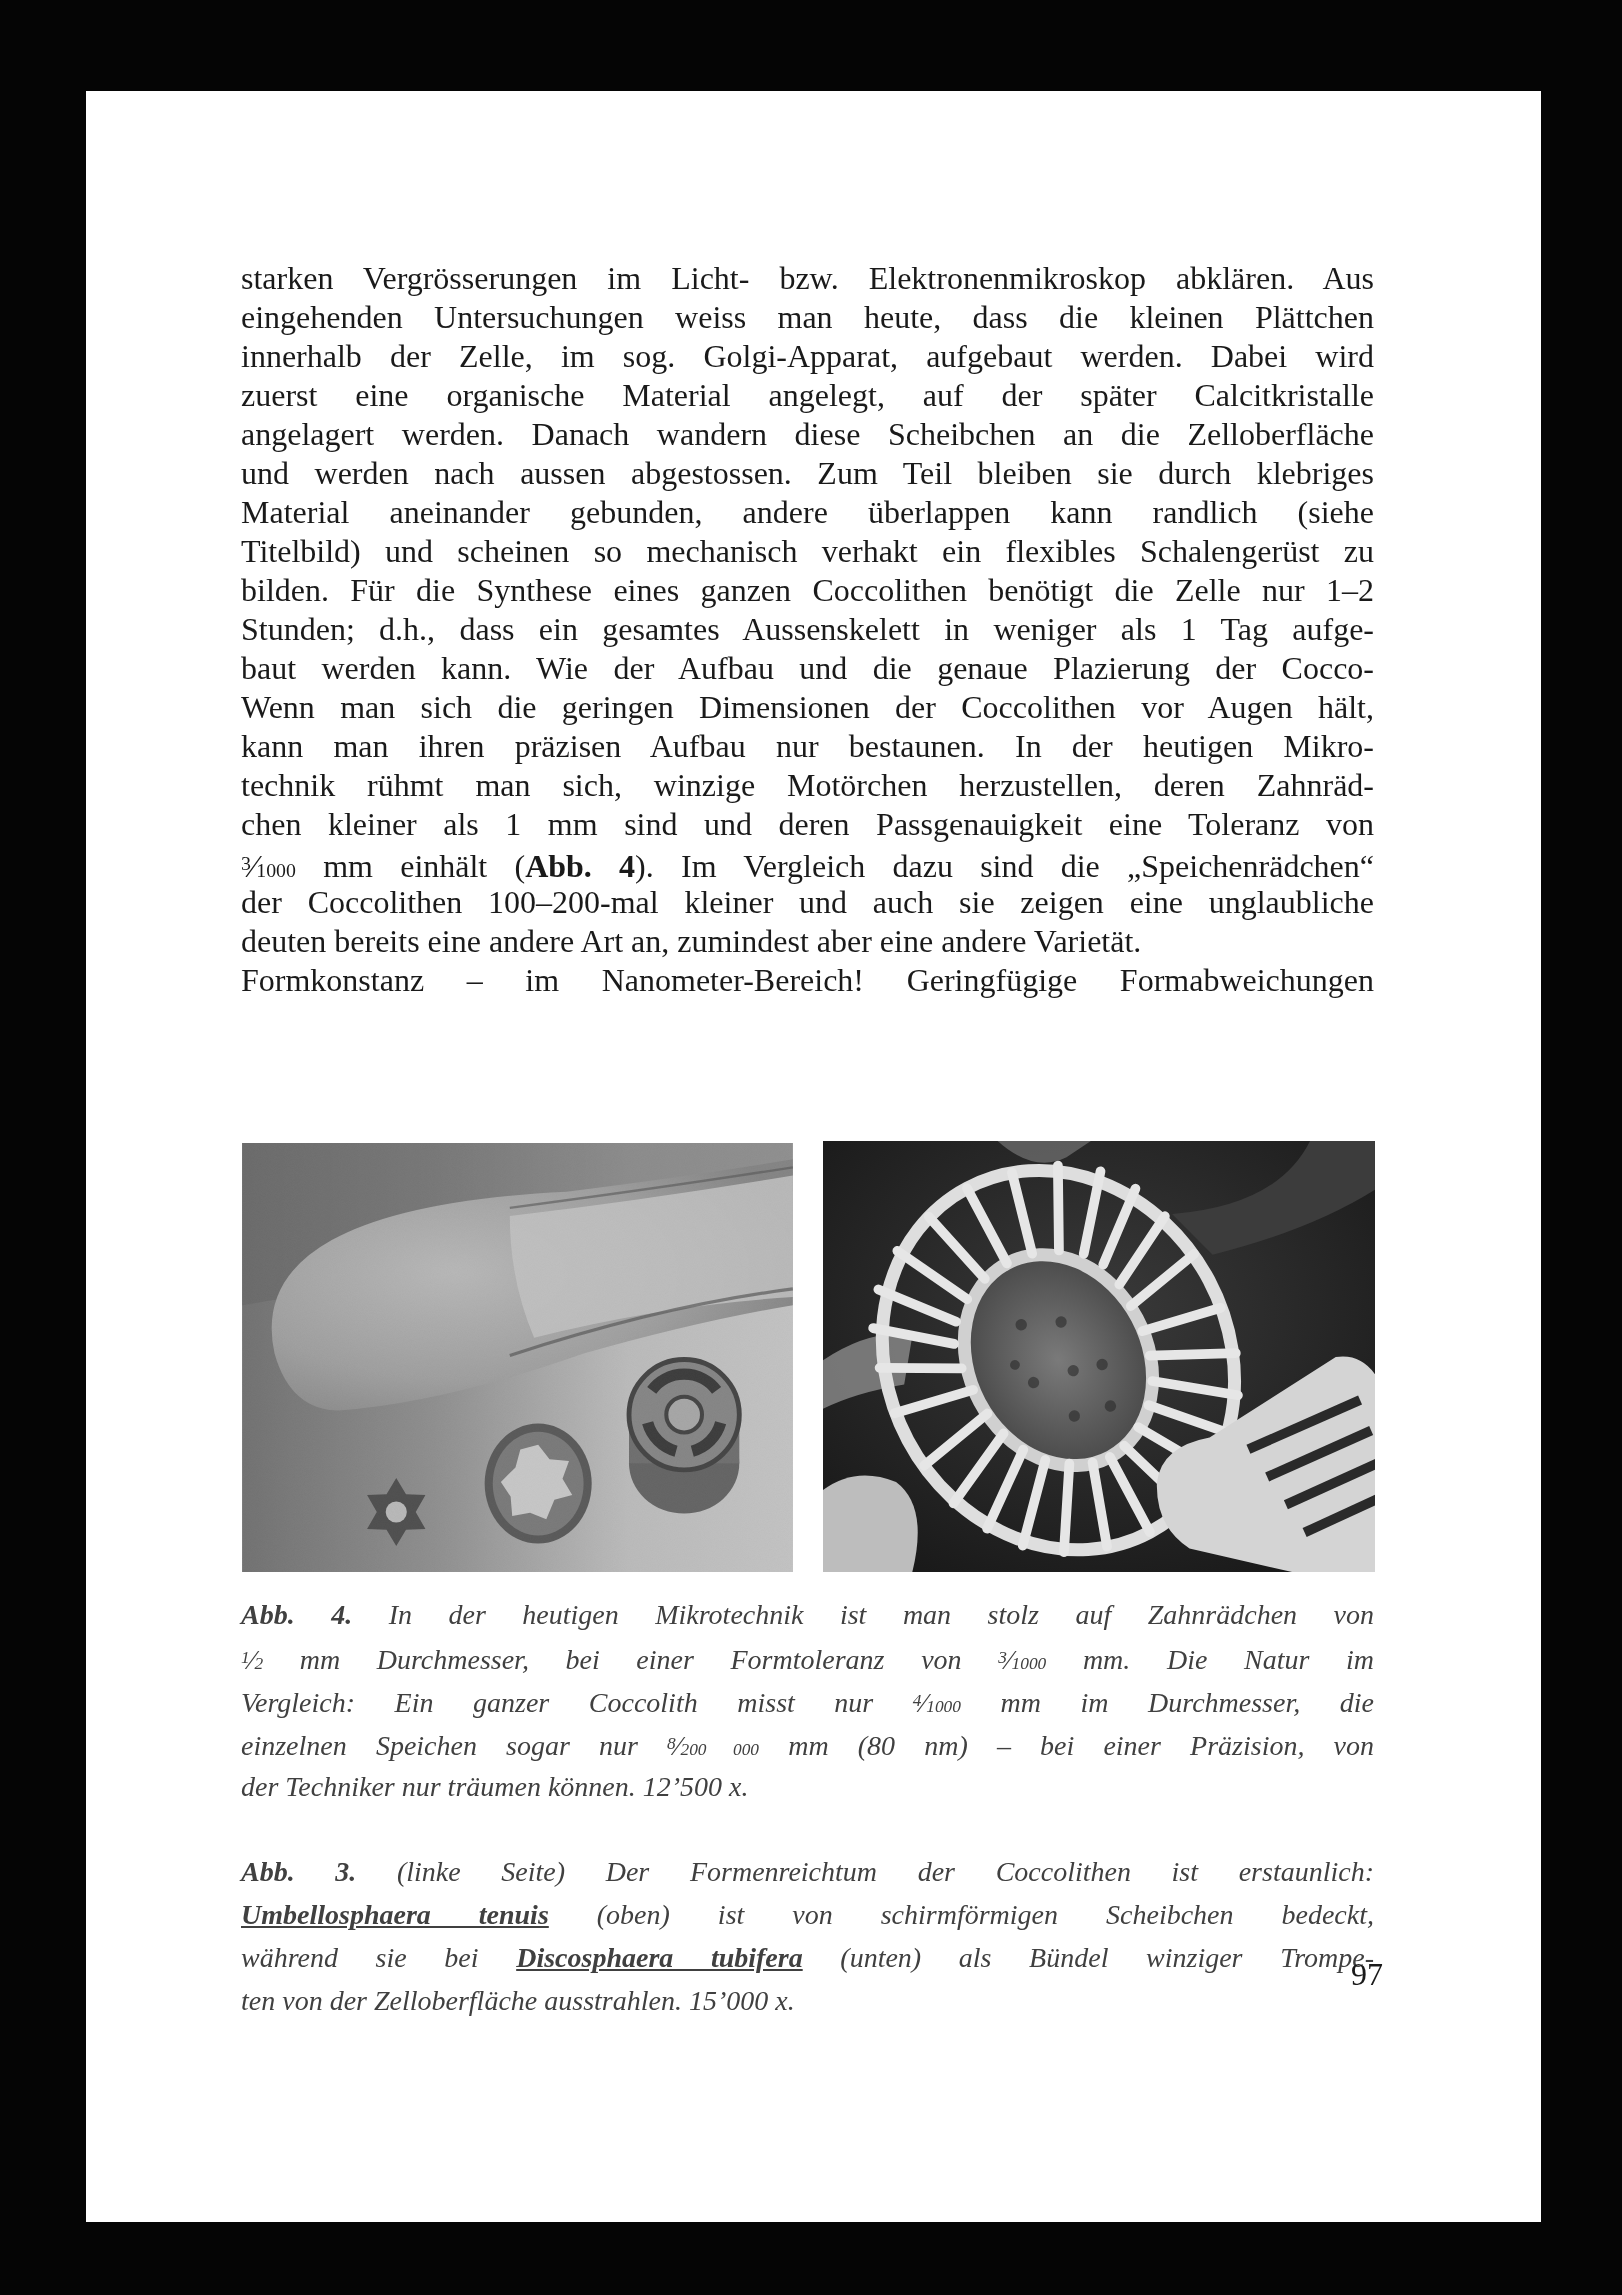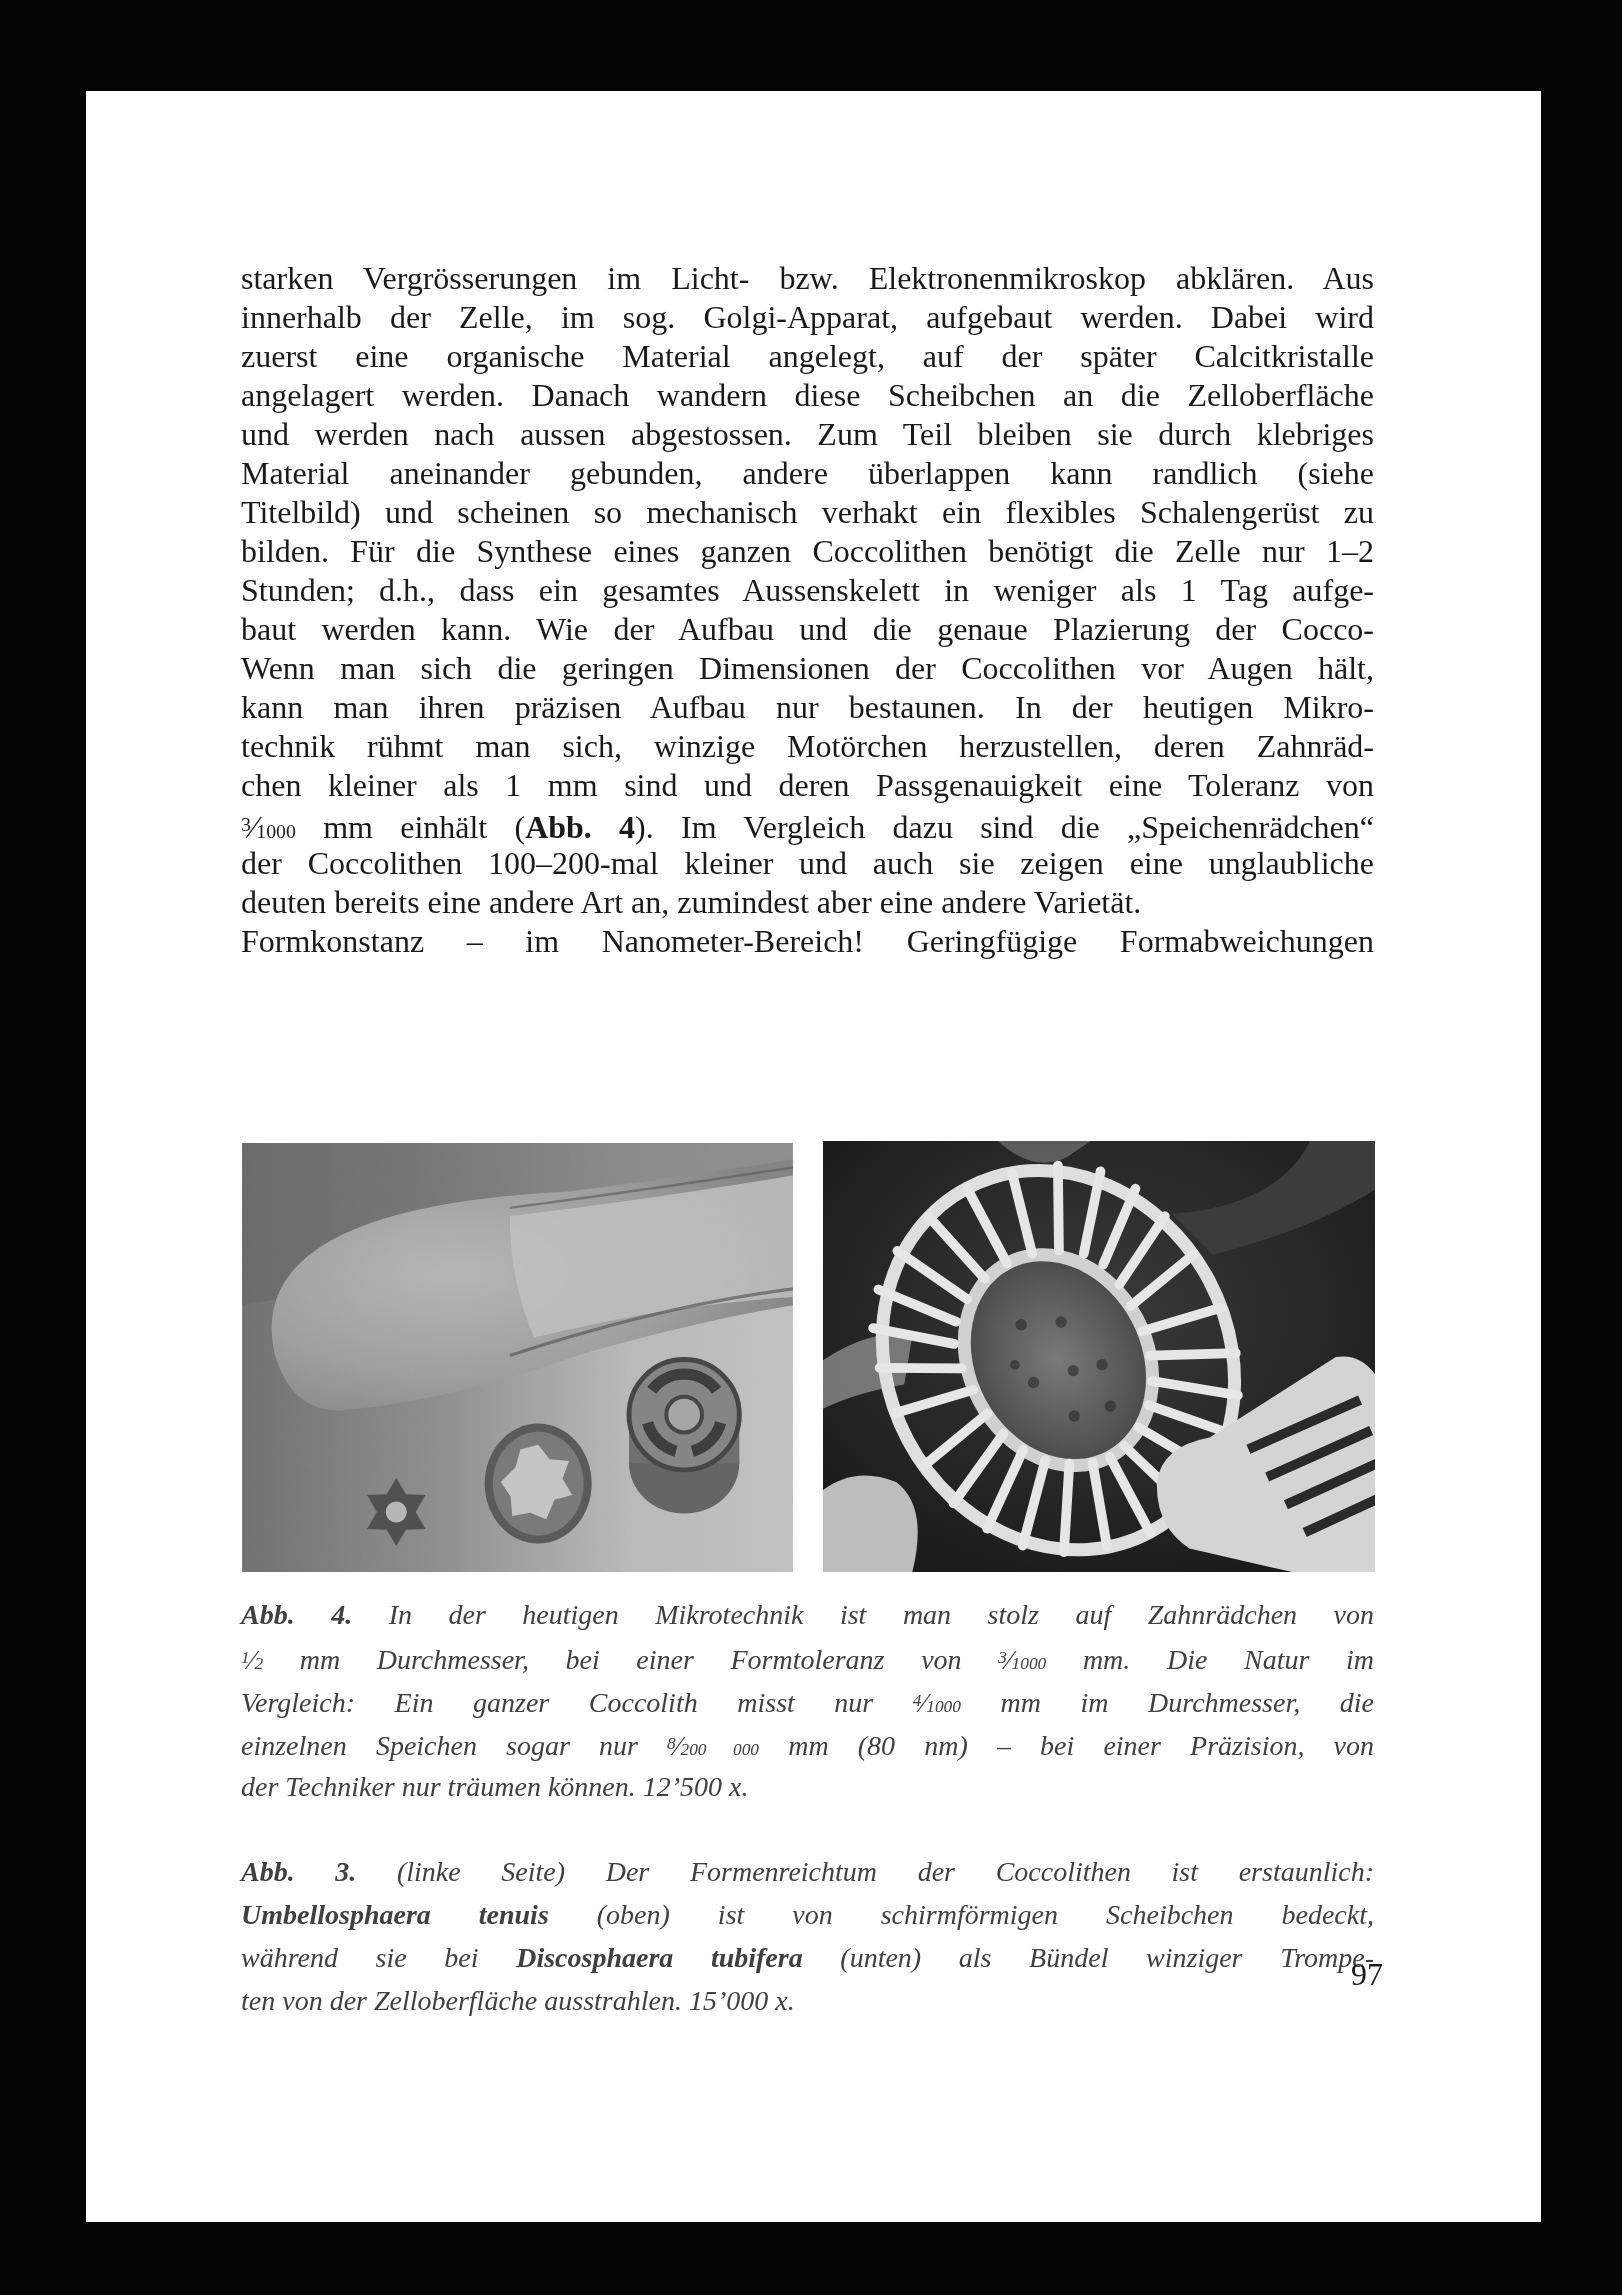--- a/index.html
+++ b/index.html
@@ -57,41 +57,42 @@
     position: absolute;
     left: 155px; width: 1133px;
   }
   .caption .line {
     font-style: italic;
     height: 43px; line-height: 43px;
     font-size: 28px;
     color: #404040;
   }
   .caption .lbl { font-style: italic; font-weight: bold; }
-  .caption .sp { font-style: italic; font-weight: bold; }
+  .caption .sp { font-style: italic; font-weight: bold; text-decoration: underline; }
   .caption-4 { top: 1502px; }
   .caption-3 { top: 1759px; }
 
   .page-number {
     position: absolute;
     left: 1248px; top: 1865px;
     width: 49px;
     text-align: right;
     font-family: "Liberation Serif", "DejaVu Serif", serif;
     font-size: 32px;
     color: #1a1a1a;
   }
 </style>
 </head>
 <body>
 
 <div class="page">
 
   <div class="col body-text">
     <span class="line">starken Vergrösserungen im Licht- bzw. Elektronenmikroskop abklären. Aus</span>
+    <span class="line">eingehenden Untersuchungen weiss man heute, dass die kleinen Plättchen</span>
     <span class="line">innerhalb der Zelle, im sog. Golgi-Apparat, aufgebaut werden. Dabei wird</span>
     <span class="line">zuerst eine organische Material angelegt, auf der später Calcitkristalle</span>
     <span class="line">angelagert werden. Danach wandern diese Scheibchen an die Zelloberfläche</span>
     <span class="line">und werden nach aussen abgestossen. Zum Teil bleiben sie durch klebriges</span>
     <span class="line">Material aneinander gebunden, andere überlappen kann randlich (siehe</span>
     <span class="line">Titelbild) und scheinen so mechanisch verhakt ein flexibles Schalengerüst zu</span>
     <span class="line">bilden. Für die Synthese eines ganzen Coccolithen benötigt die Zelle nur 1–2</span>
     <span class="line">Stunden; d.h., dass ein gesamtes Aussenskelett in weniger als 1 Tag aufge-</span>
     <span class="line">baut werden kann. Wie der Aufbau und die genaue Plazierung der Cocco-</span>
     <span class="line">Wenn man sich die geringen Dimensionen der Coccolithen vor Augen hält,</span>

